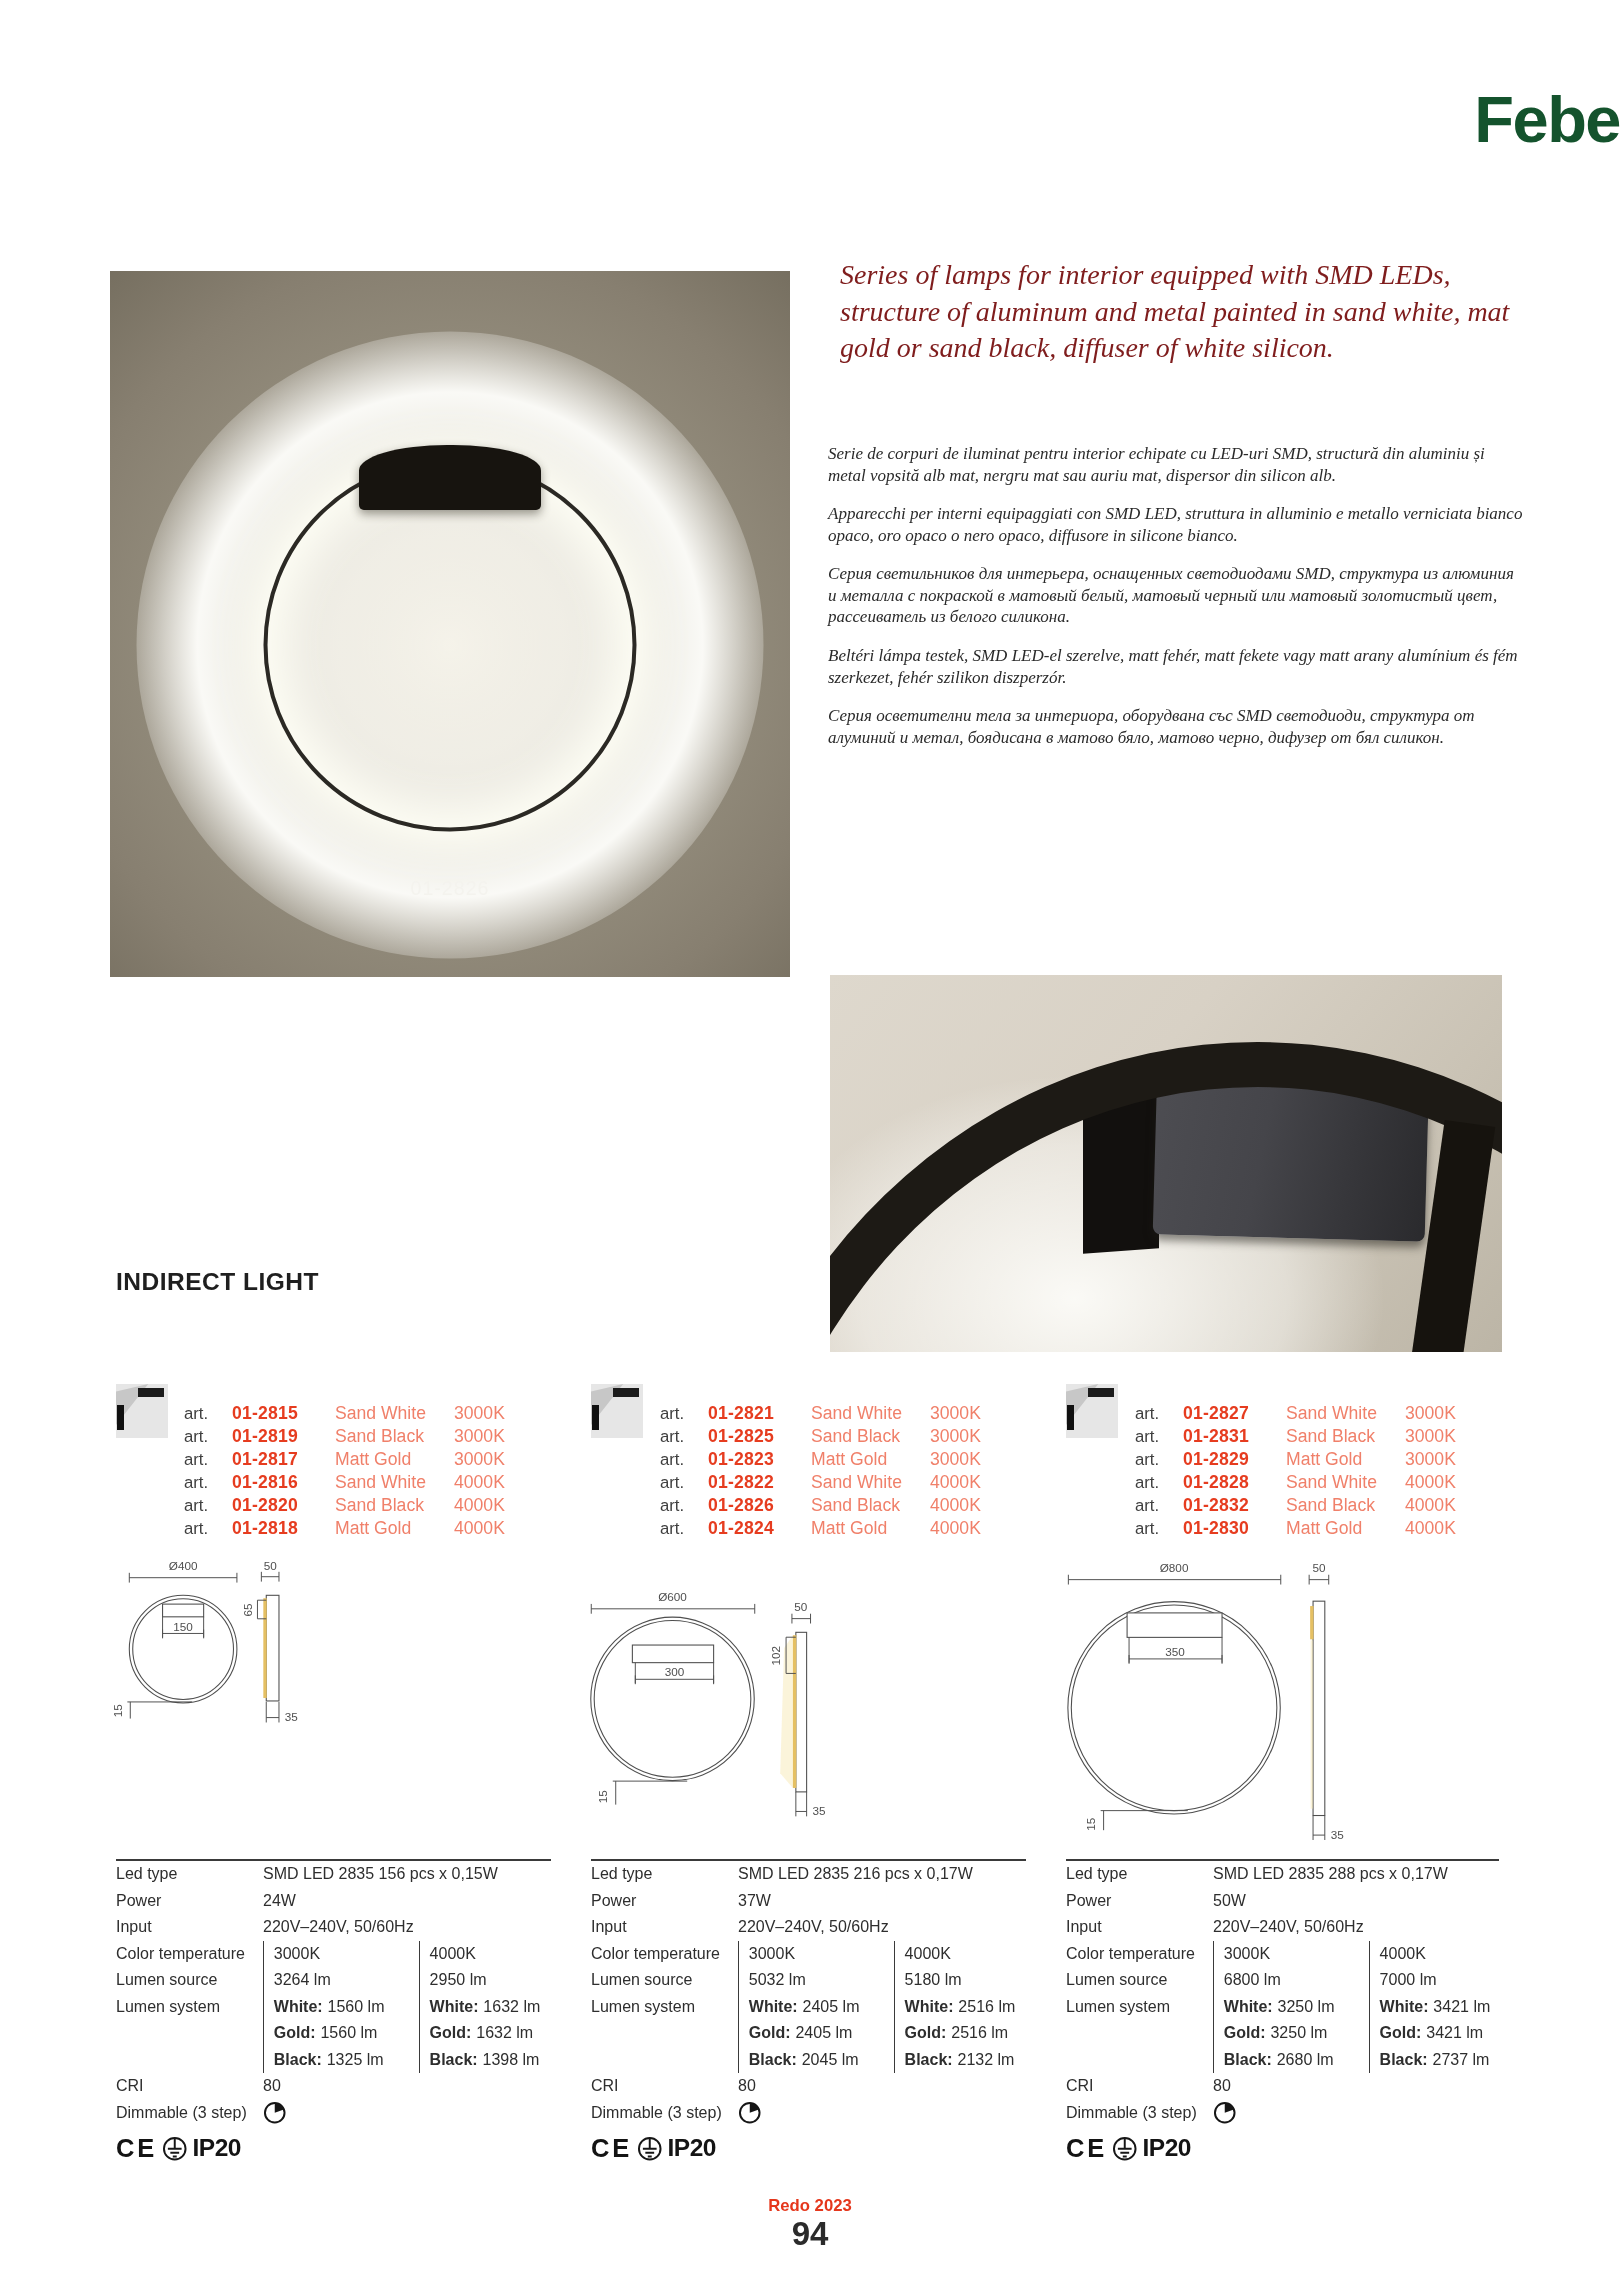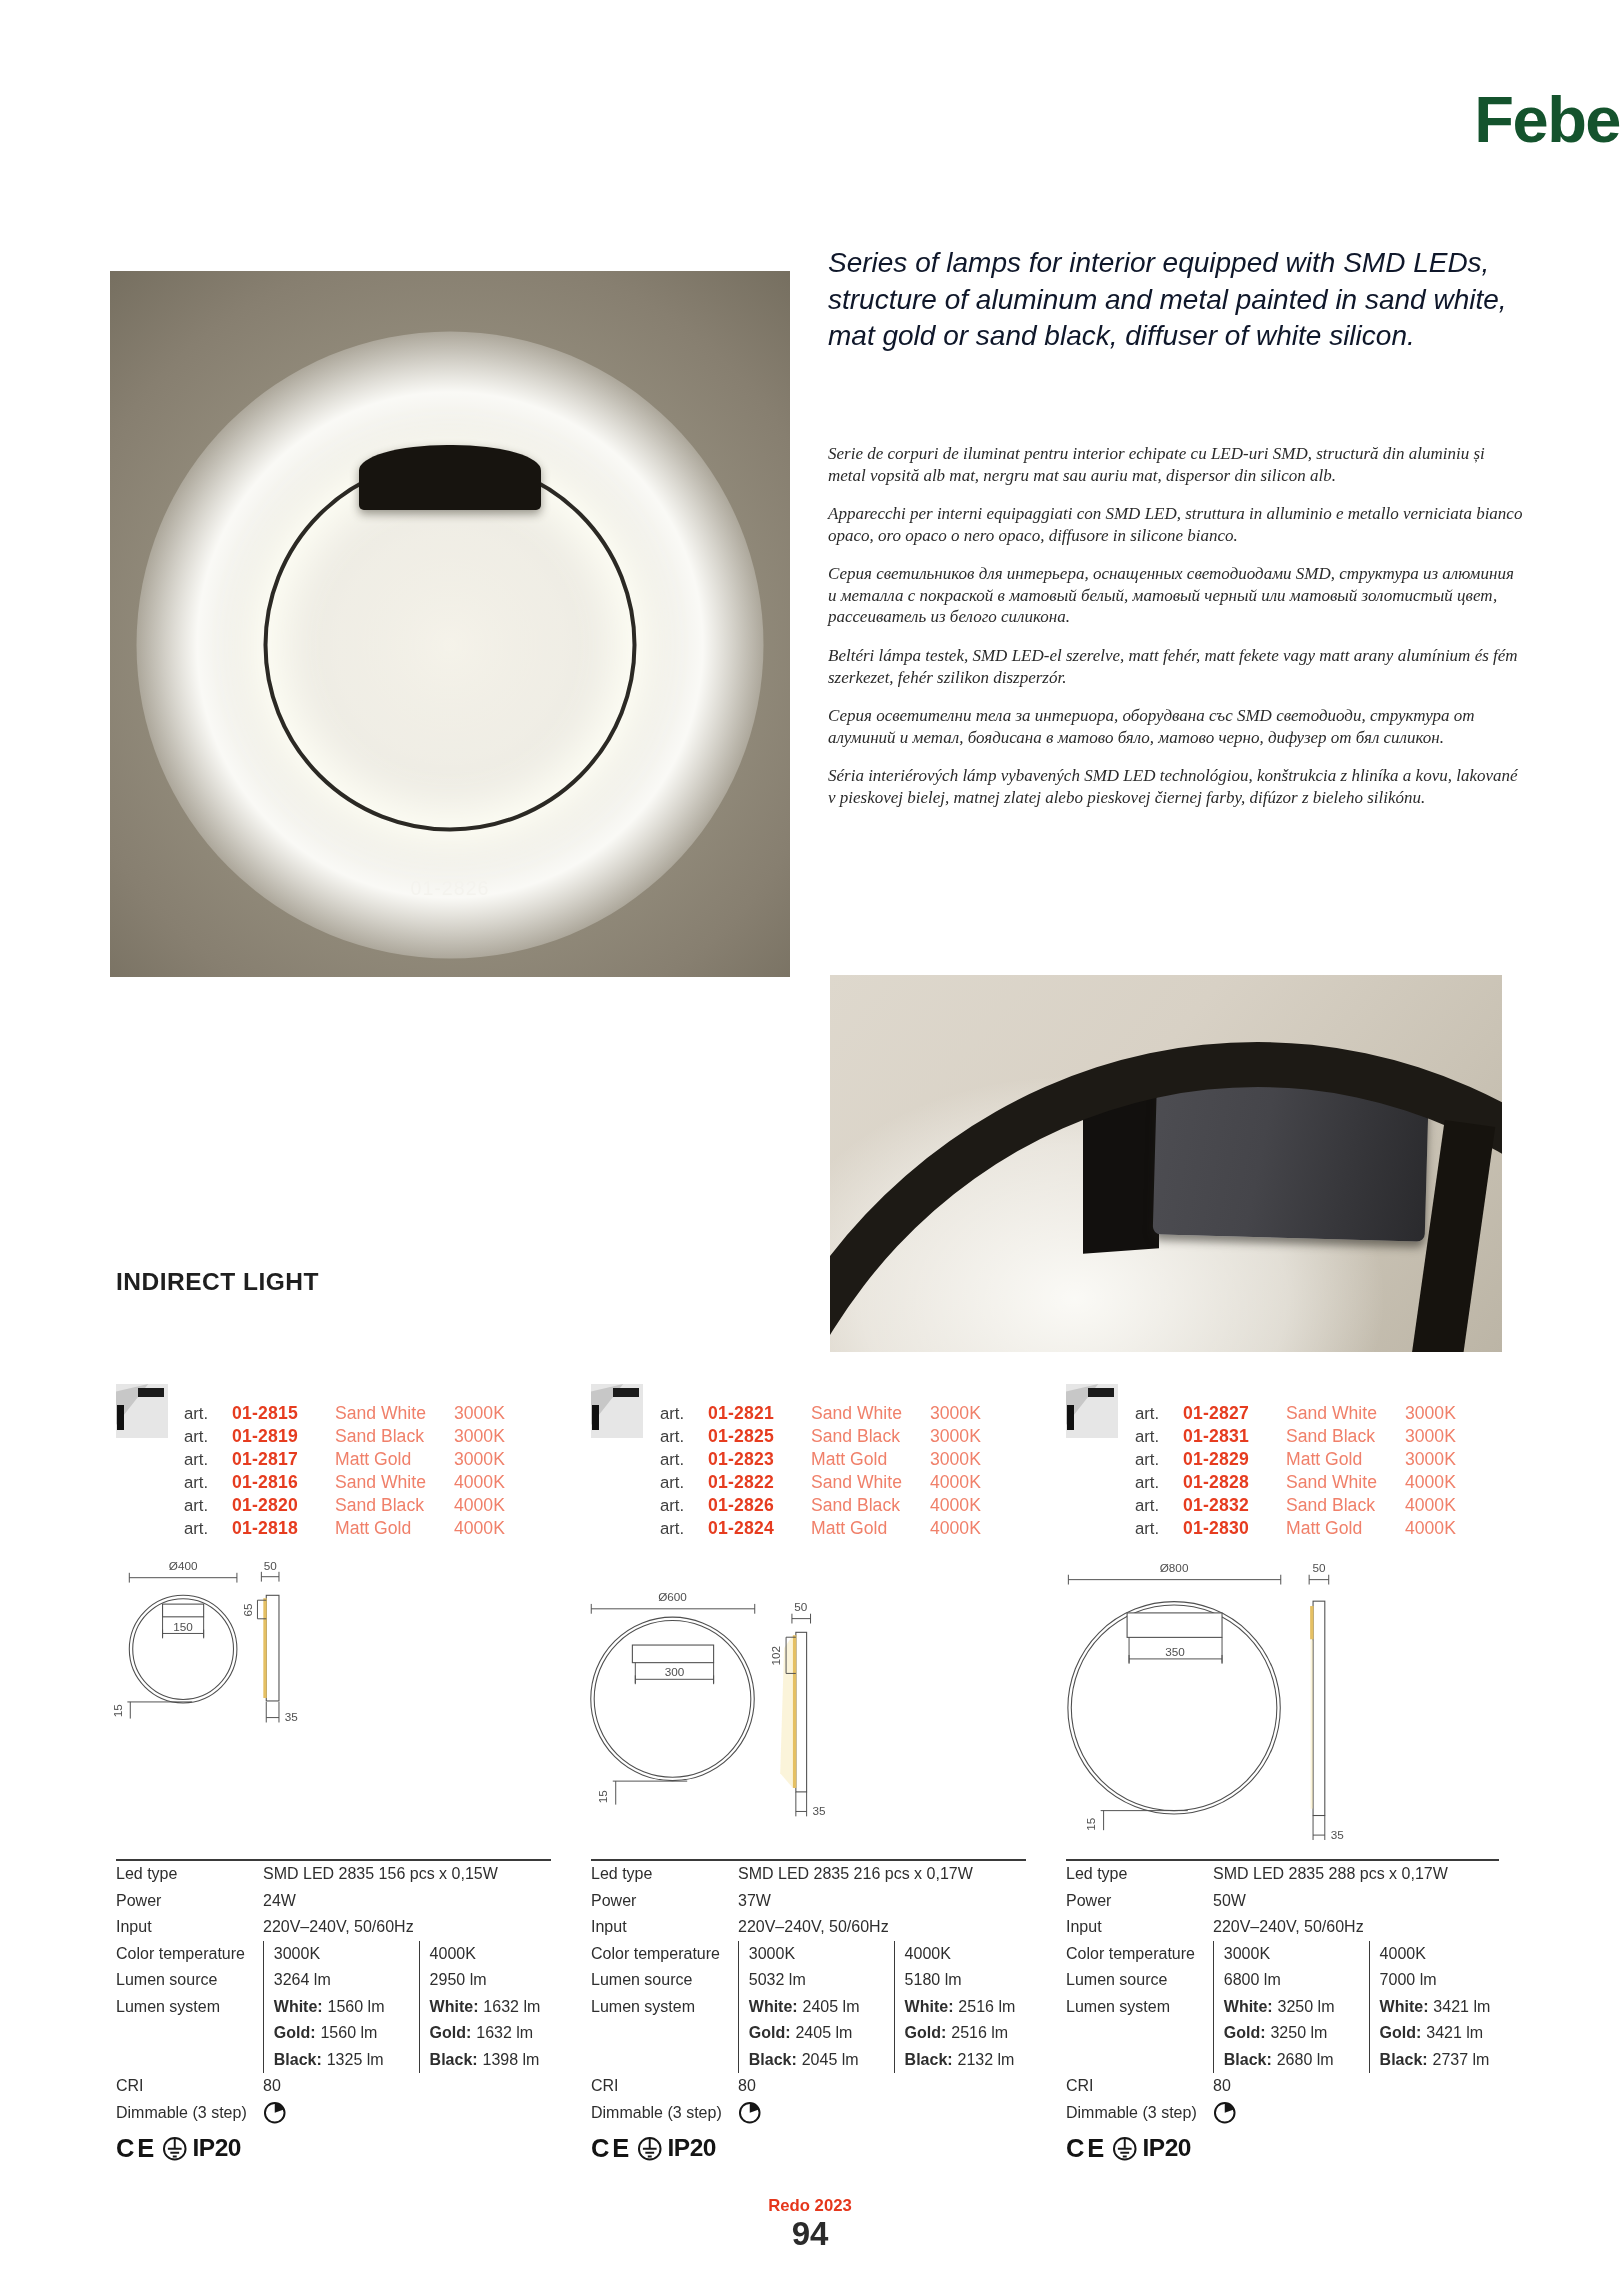--- a/index.html
+++ b/index.html
@@ -19,22 +19,22 @@
   .p1-ring{position:absolute;left:50%;top:53%;width:365px;height:365px;transform:translate(-50%,-50%);
     border-radius:50%;border:4.9px solid #2b2924;
     box-shadow:0 0 45px 15.7px rgba(255,255,246,0.95), inset 0 0 45px 15.7px rgba(255,255,246,0.95);}
   .p1-mount{position:absolute;left:50%;top:174px;width:182px;height:65px;transform:translateX(-50%);
     background:#17140f;border-radius:88px 88px 4.9px 4.9px / 25.5px 25.5px 4.9px 4.9px;
     box-shadow:0 3.9px 9.8px rgba(40,35,25,0.45);}
   .p1-label{position:absolute;left:0;right:0;top:606px;text-align:center;
     font-size:19.6px;font-weight:300;letter-spacing:1px;color:#f4f3ee;}
 
   
-  .lead{position:absolute;left:828px;top:245px;width:696px;margin:0;
-    font-family:Liberation Sans, sans-serif;font-style:italic;font-size:28px;line-height:1.31;color:#0f172a;}
+  .lead{position:absolute;left:828px;top:245px;width:696px;margin:12px;
+    font-family:Liberation Serif, serif;font-style:italic;font-size:28px;line-height:1.31;color:#7f1d1d;}
   .paras{position:absolute;left:828px;top:443px;width:696px;display:flex;flex-direction:column;gap:17px;}
   .paras p{margin:0;font-family:"Liberation Serif",serif;font-style:italic;
     font-size:17px;line-height:1.27;color:#2a2a2a;}
 
   
   .photo2{position:absolute;left:830px;top:975px;width:672px;height:377px;overflow:hidden;
     background:linear-gradient(130deg,#ded8cd 0%, #d8d1c5 40%, #cac3b5 72%, #bcb5a6 100%);}
   .p2-glow{position:absolute;left:-69px;top:98px;width:627px;height:451px;border-radius:50%;
     background:radial-gradient(ellipse, rgba(255,255,252,0.9) 0%, rgba(255,255,252,0.45) 48%, rgba(255,255,252,0) 70%);}
   .p2-boxside{position:absolute;left:253px;top:102px;width:76px;height:174px;background:#12100e;transform:skewY(-4deg);}
@@ -107,21 +107,20 @@
     <div class="p1-label">01-2826</div>
   </div>
 
   <p class="lead">Series of lamps for interior equipped with SMD LEDs, structure of aluminum and metal painted in sand white, mat gold or sand black, diffuser of  white silicon.</p>
   <div class="paras">
     <p>Serie de corpuri de iluminat pentru interior echipate cu LED-uri SMD, structură din aluminiu și metal vopsită alb mat, nergru mat sau auriu mat, dispersor din silicon alb.</p>
     <p>Apparecchi per interni equipaggiati con SMD LED, struttura in alluminio e metallo verniciata bianco opaco, oro opaco o nero opaco, diffusore in silicone bianco.</p>
     <p>Серия светильников для интерьера, оснащенных светодиодами SMD, структура из алюминия и металла с покраской в матовый белый, матовый черный или матовый золотистый цвет, рассеиватель из белого силикона.</p>
     <p>Beltéri lámpa testek, SMD LED-el szerelve, matt fehér, matt fekete vagy matt arany alumínium és fém szerkezet, fehér szilikon diszperzór.</p>
     <p>Серия осветителни тела за интериора, оборудвана със SMD светодиоди, структура от алуминий и метал, боядисана в матово бяло, матово черно, дифузер от бял силикон.</p>
-    <p>Séria interiérových lámp vybavených SMD LED technológiou, konštrukcia z hliníka a kovu, lakované v pieskovej bielej, matnej zlatej alebo pieskovej čiernej farby, difúzor z bieleho silikónu.</p>
   </div>
 
   <div class="photo2">
     <div class="p2-glow"></div>
     <div class="p2-boxside"></div>
     <div class="p2-boxfront"></div>
     <div class="p2-arc"></div>
     <div class="p2-tail"></div>
   </div>
 

